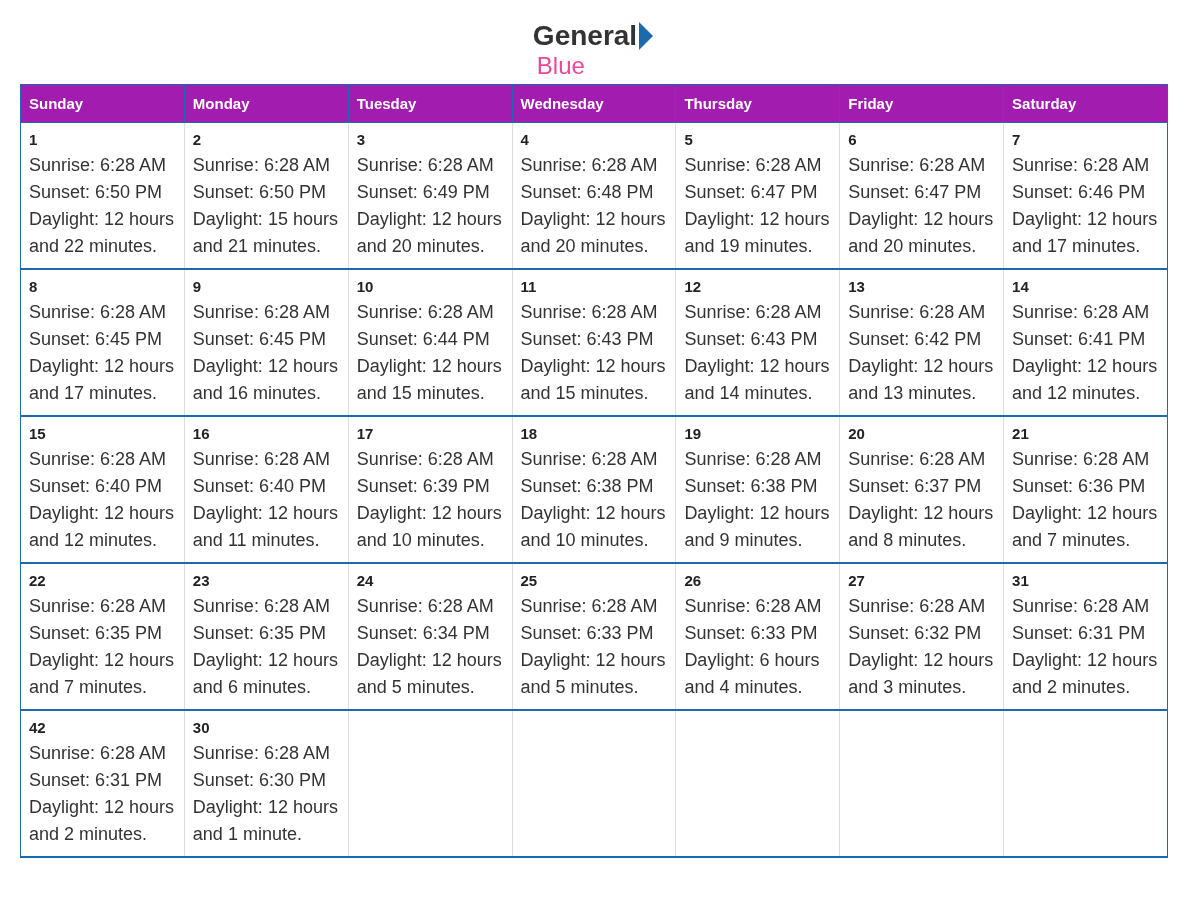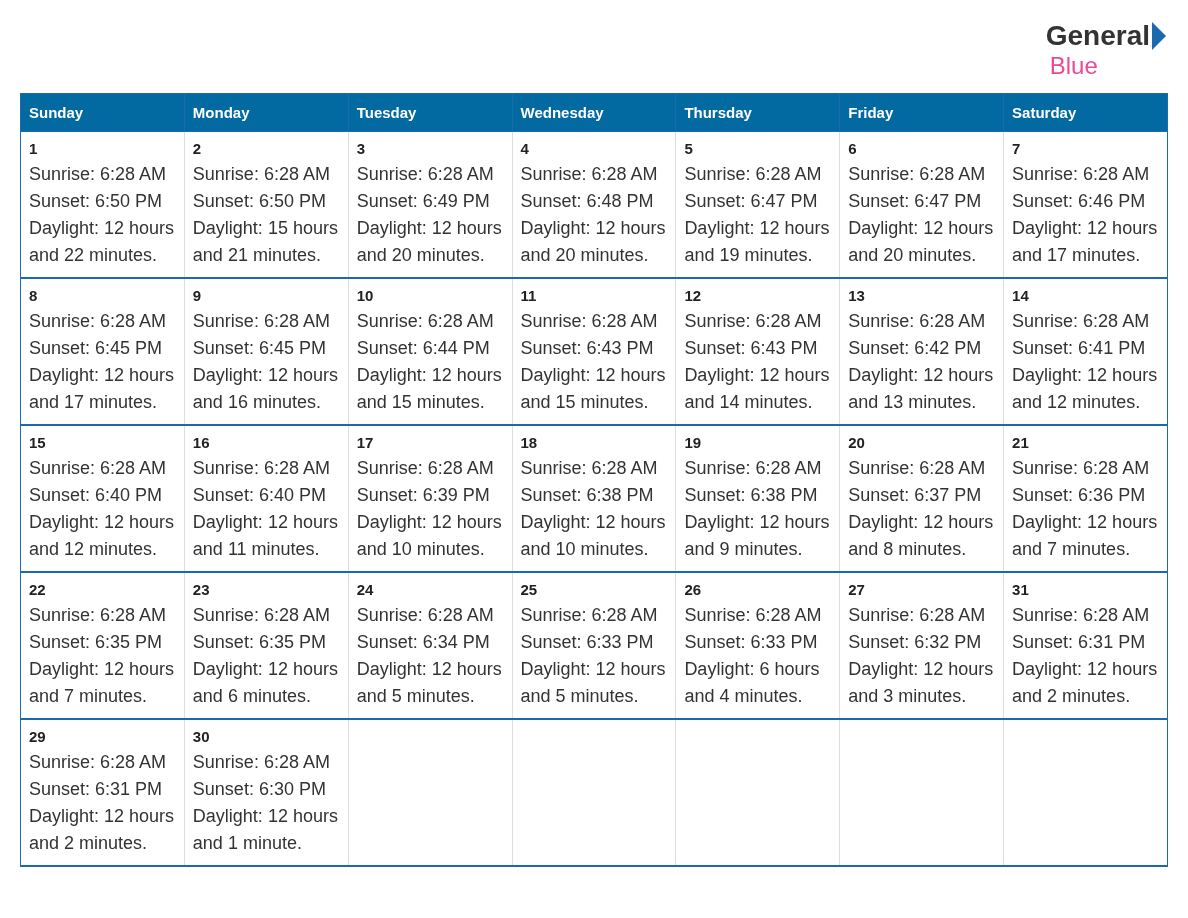--- a/index.html
+++ b/index.html
@@ -5,23 +5,23 @@
     * { box-sizing: border-box; margin: 0; padding: 0; }
     body {
       font-family: Arial, sans-serif;
       background: #fff;
       padding: 20px;
       width: 1188px;
       min-height: 918px;
     }
     .header {
       display: flex;
-      justify-content: flex-end;
+      justify-content: center;
       align-items: flex-start;
-      margin-bottom: 13px;
+      margin-bottom: 4px;
     }
     .logo {
       display: flex;
       flex-direction: column;
       align-items: flex-start;
     }
     .logo-text {
       font-size: 28px;
       font-weight: bold;
       color: #333;
@@ -58,21 +58,21 @@
     .location {
       font-size: 22px;
       color: #444;
       margin-top: 4px;
     }
     table {
       width: 100%;
       border-collapse: collapse;
     }
     thead tr {
-      background-color: #0369a1;
+      background-color: #a21caf;
     }
     thead th {
       color: #fff;
       font-size: 15px;
       font-weight: bold;
       padding: 10px 8px;
       text-align: left;
       border: 1px solid #1a6aad;
     }
     tbody tr {
@@ -366,21 +366,21 @@
         <span class="day-num">31</span>
         <div class="day-info">
           <span>Sunrise: 6:28 AM</span><br>
           <span>Sunset: 6:31 PM</span><br>
           <span>Daylight: 12 hours and 2 minutes.</span>
         </div>
       </td>
       </tr>
       <tr>
         <td>
-        <span class="day-num">29</span>
+        <span class="day-num">42</span>
         <div class="day-info">
           <span>Sunrise: 6:28 AM</span><br>
           <span>Sunset: 6:31 PM</span><br>
           <span>Daylight: 12 hours and 2 minutes.</span>
         </div>
       </td>
         <td>
         <span class="day-num">30</span>
         <div class="day-info">
           <span>Sunrise: 6:28 AM</span><br>

